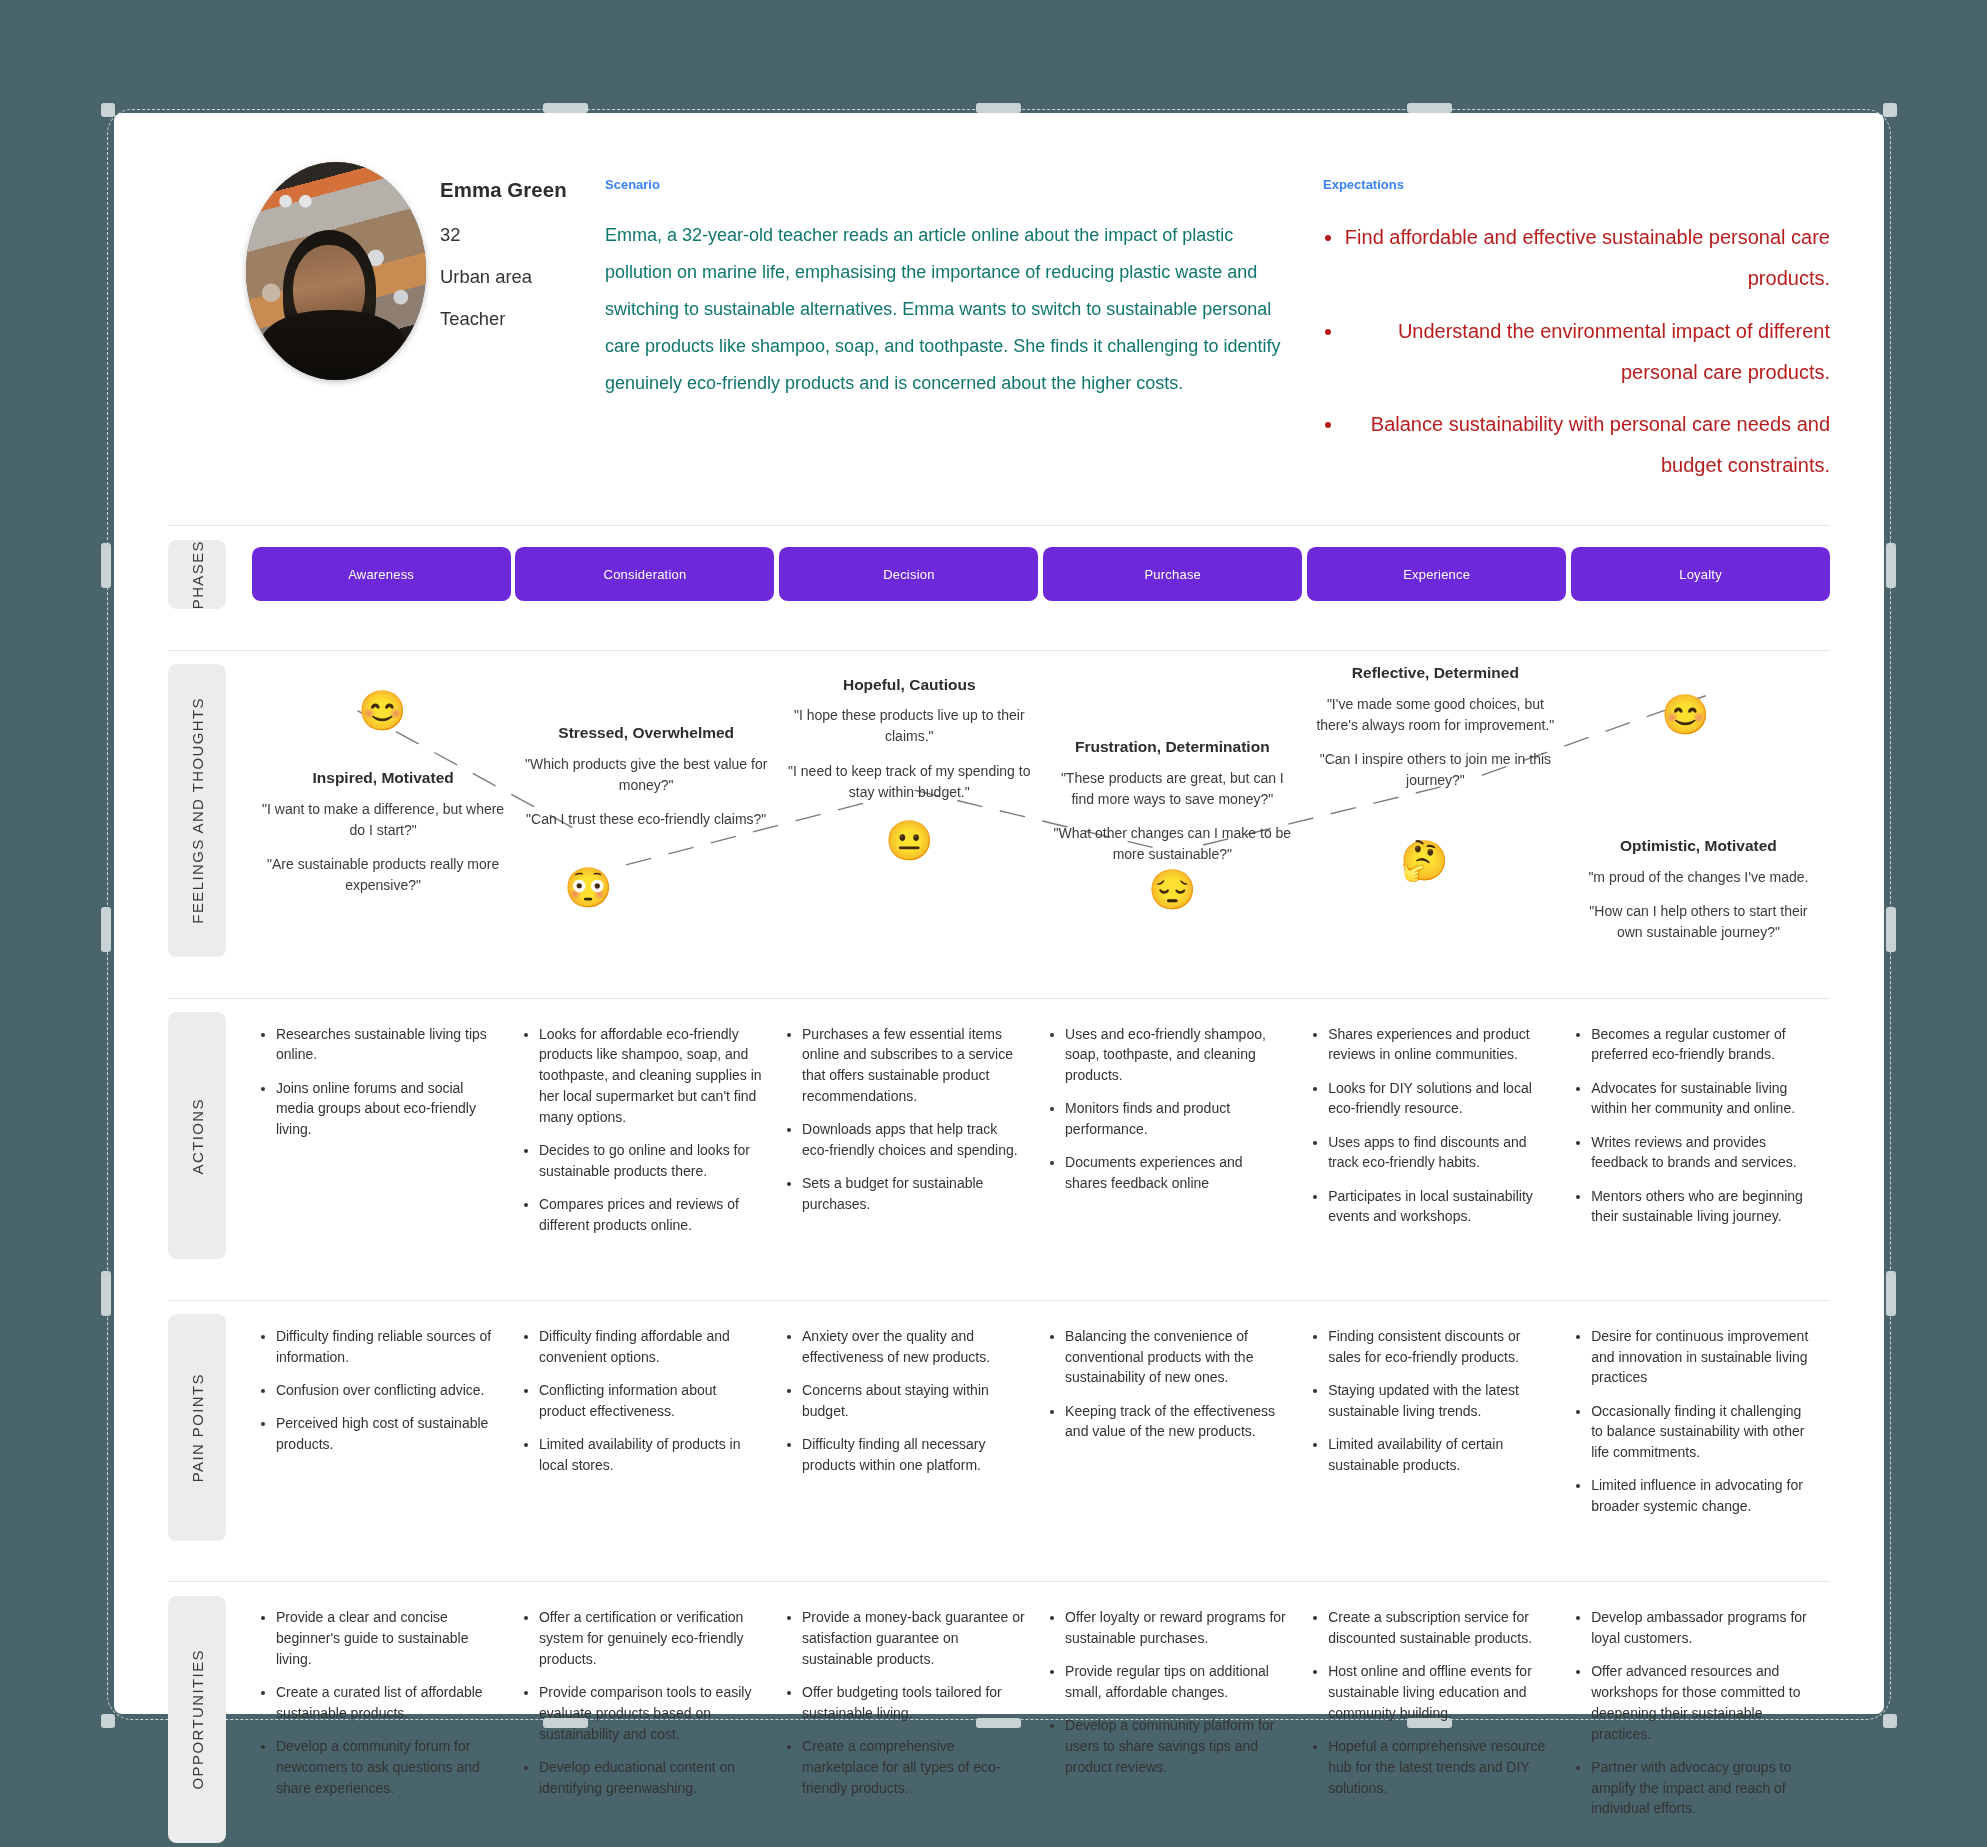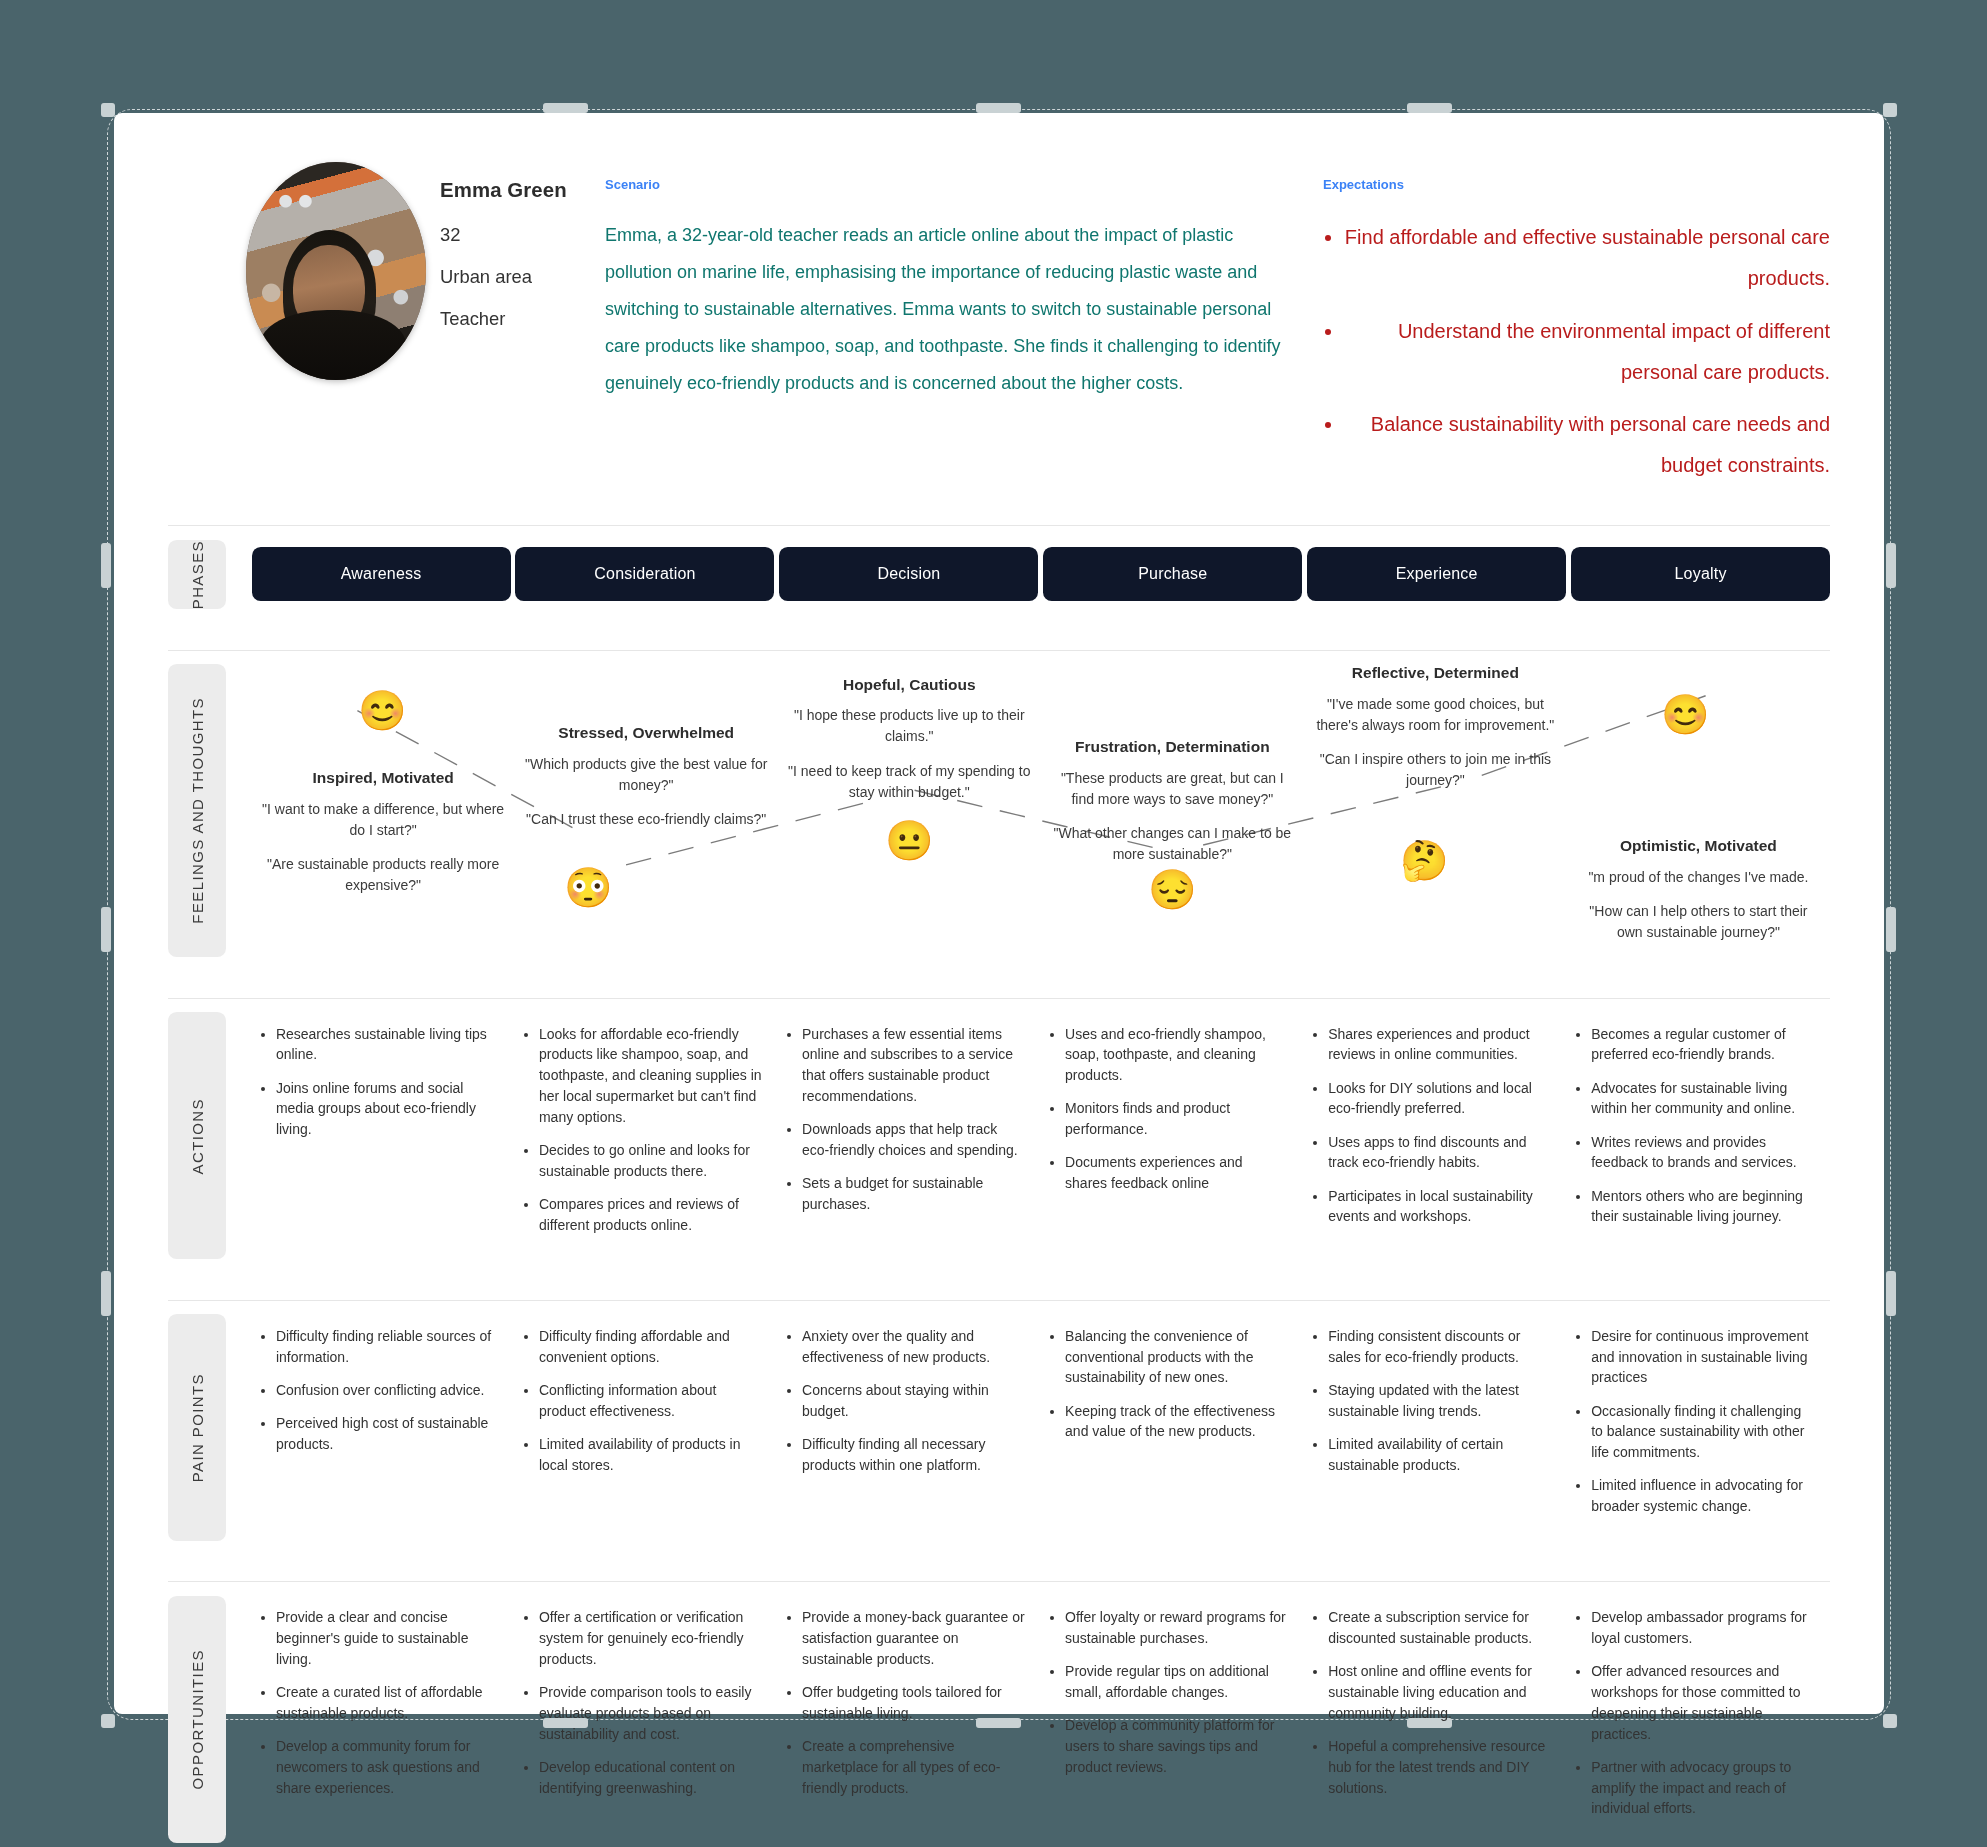--- a/index.html
+++ b/index.html
@@ -135,26 +135,26 @@
     letter-spacing: 1.4px;
     color: #3a3a3a;
     white-space: nowrap;
   }
   .rowbody { flex: 1; display: flex; }
 
   
   .phases-row .rowbody { gap: 4.9px; align-items: center; padding: 21.3px 0 21.3px 13.6px; }
   .phase {
     flex: 1 1 0;
-    background: #0f172a;
+    background: #6d28d9;
     color: #ffffff;
     border-radius: 8.7px;
     height: 54px;
     display: flex; align-items: center; justify-content: center;
-    font-size: 16px;
+    font-size: 13px;
     letter-spacing: 0.2px;
   }
 
   
   .feelings-row .rowbody { position: relative; padding: 13.6px 0 13.6px 13.6px; min-height: 291px; }
   .feel-cell { position: relative; flex: 1 1 0; padding: 0 9.7px; }
   .feel-title {
     font-size: 15.5px; font-weight: bold; color: #2d2d2d;
     text-align: center; margin-bottom: 11.6px;
   }
@@ -354,21 +354,21 @@
           <div class="bul-cell">
             <ul>
               <li>Uses and eco-friendly shampoo, soap, toothpaste, and cleaning products.</li>
               <li>Monitors finds and product performance.</li>
               <li>Documents experiences and shares feedback online</li>
             </ul>
           </div>
           <div class="bul-cell">
             <ul>
               <li>Shares experiences and product reviews in online communities.</li>
-              <li>Looks for DIY solutions and local eco-friendly preferred.</li>
+              <li>Looks for DIY solutions and local eco-friendly resource.</li>
               <li>Uses apps to find discounts and track eco-friendly habits.</li>
               <li>Participates in local sustainability events and workshops.</li>
             </ul>
           </div>
           <div class="bul-cell">
             <ul>
               <li>Becomes a regular customer of preferred eco-friendly brands.</li>
               <li>Advocates for sustainable living within her community and online.</li>
               <li>Writes reviews and provides feedback to brands and services.</li>
               <li>Mentors others who are beginning their sustainable living journey.</li>

